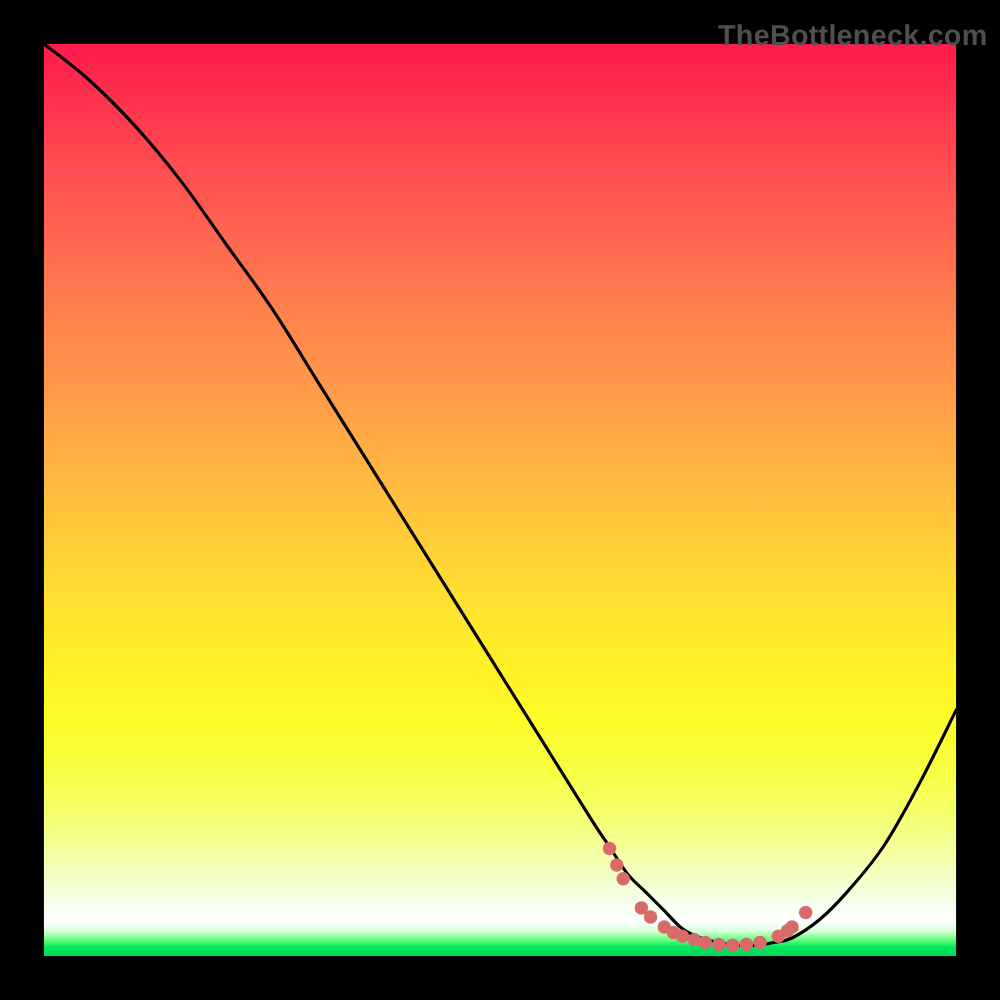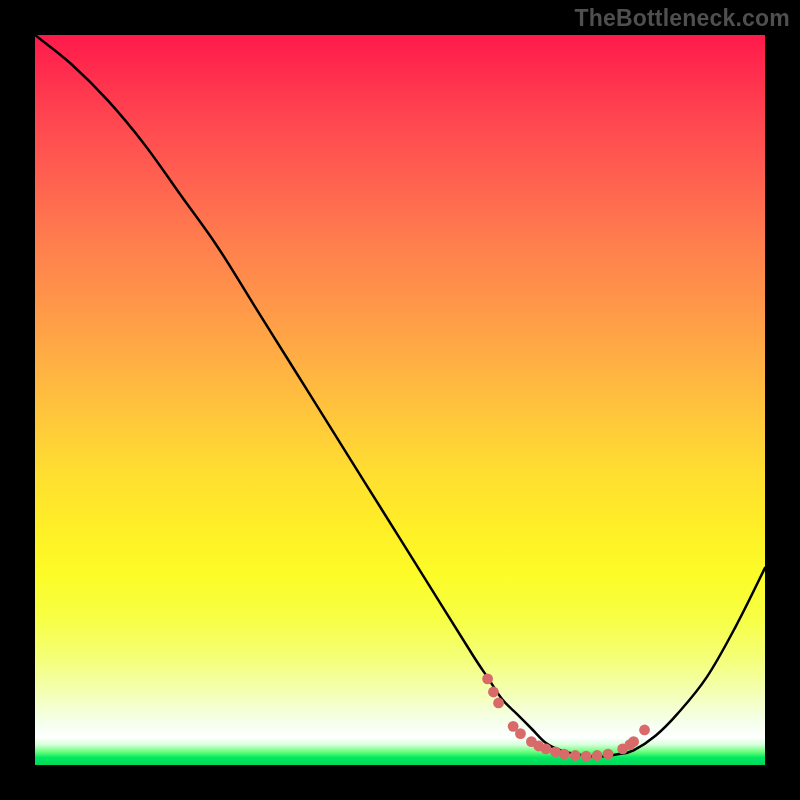--- a/index.html
+++ b/index.html
@@ -5,21 +5,21 @@
   * { margin: 0; padding: 0; box-sizing: border-box; }
   html, body { width: 800px; height: 800px; overflow: hidden; background: #000; }
   .container {
     position: relative;
     width: 800px;
     height: 800px;
     background: #000;
   }
   .watermark {
     position: absolute;
-    top: 5px;
+    top: 15px;
     right: 10px;
     font-family: Arial, Helvetica, sans-serif;
     font-size: 23px;
     font-weight: bold;
     color: #4f4f4f;
     letter-spacing: 0.2px;
     z-index: 10;
   }
   .plot-area {
     position: absolute;

